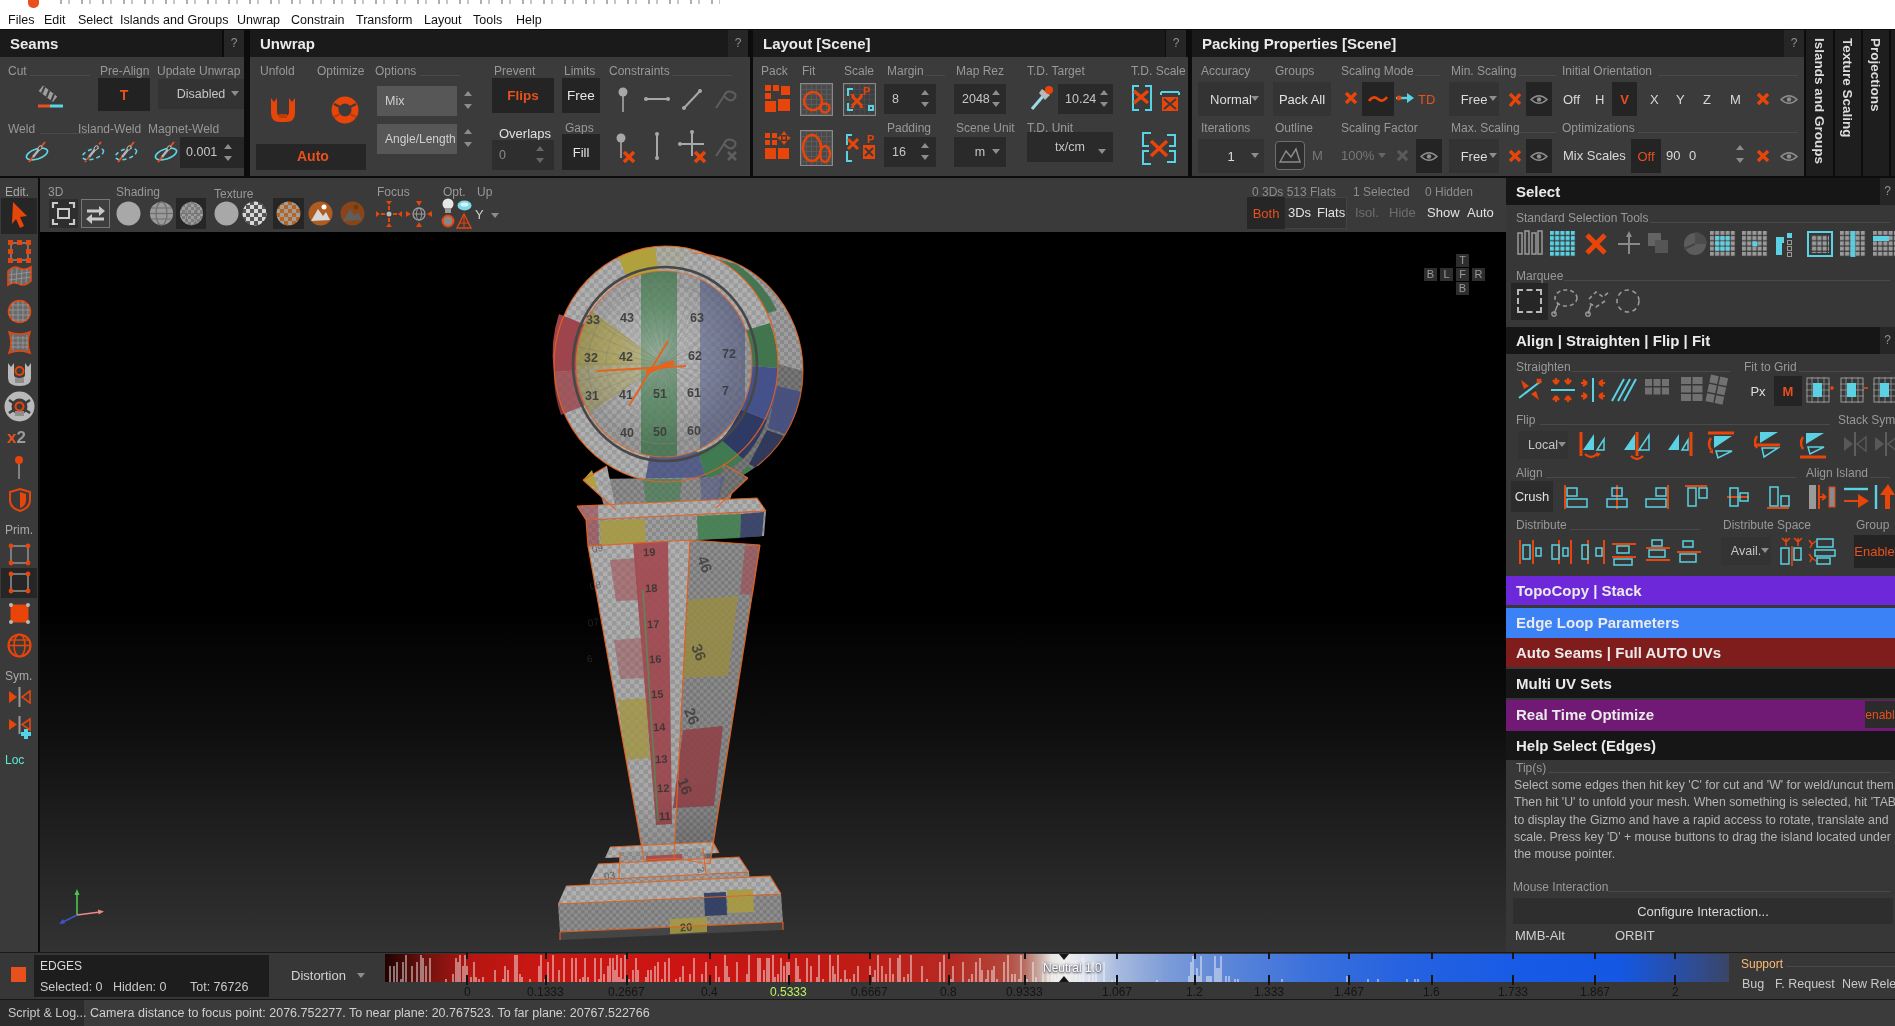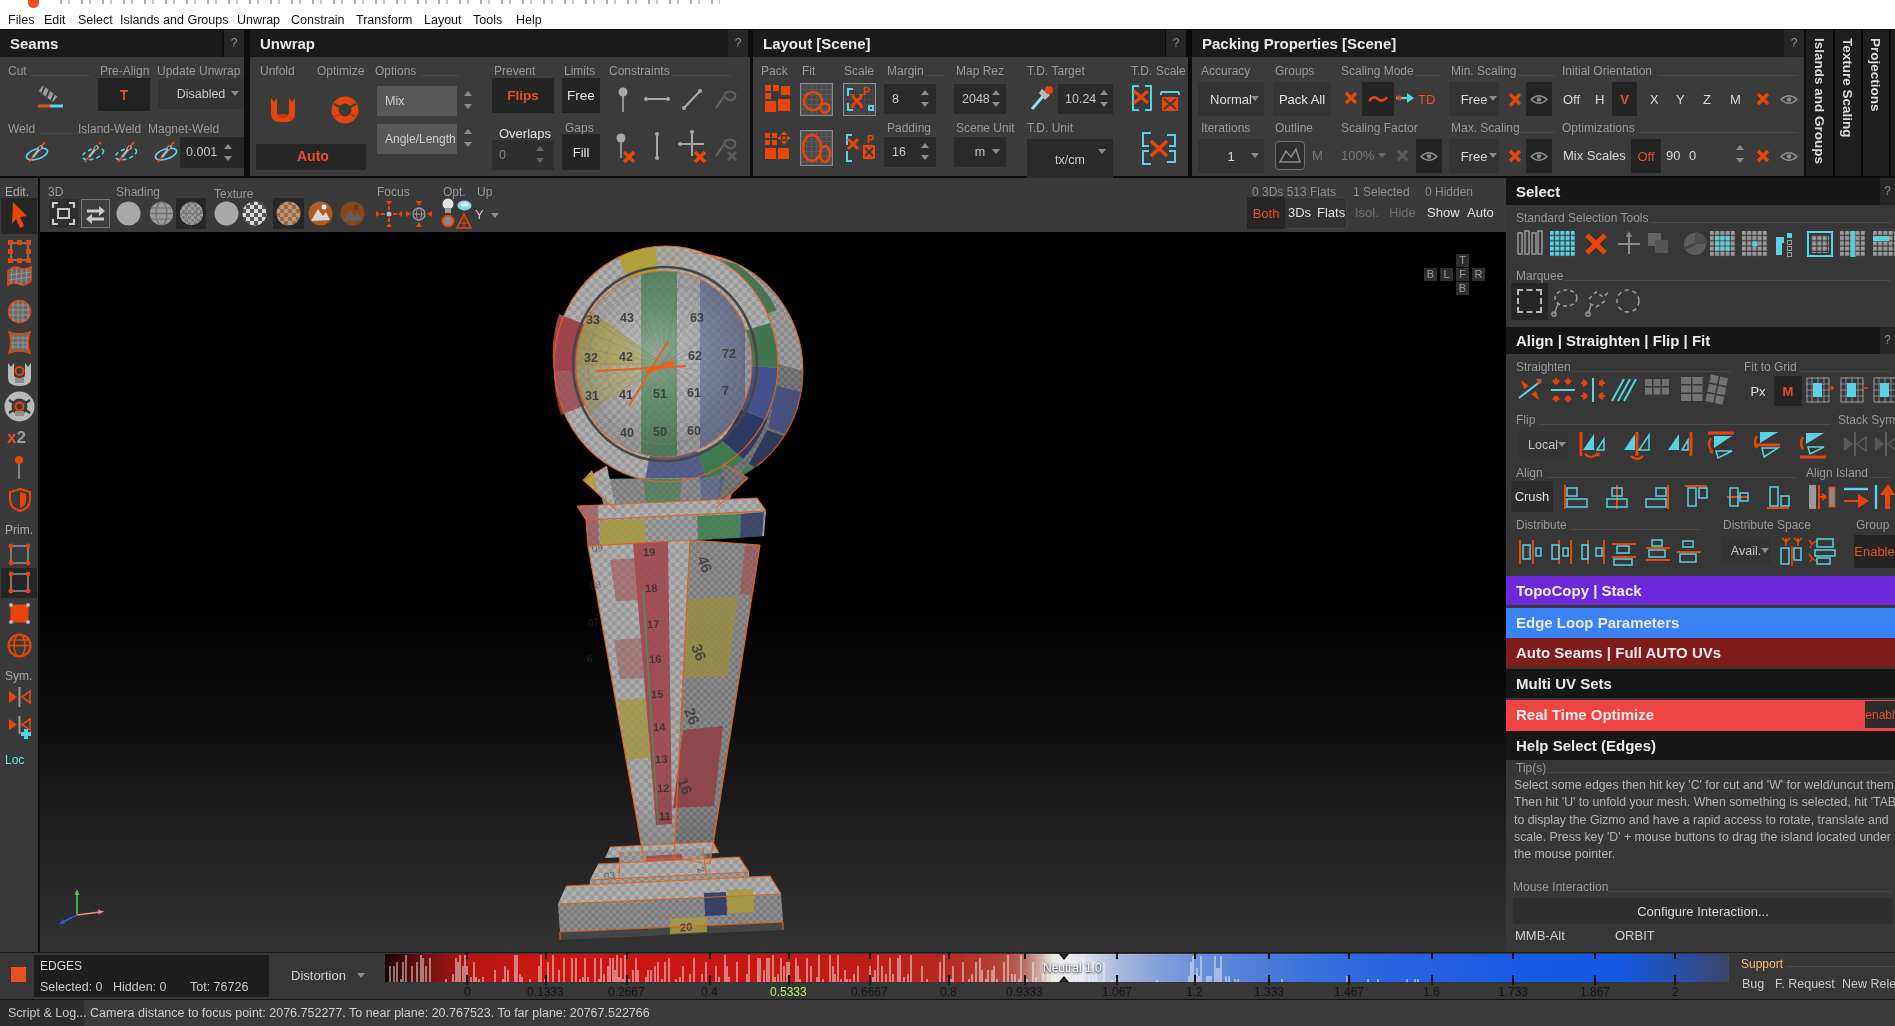--- a/index.html
+++ b/index.html
@@ -224,21 +224,21 @@
 <div class="in ctr" style="left:954px;top:137px;width:52px;height:30px">m</div>
 <div class="td" style="left:992px;top:149px"></div>
 <svg style="left:1028px;top:85px" width="26" height="28" viewBox="0 0 26 28">
     <line x1="4" y1="24" x2="16" y2="10" stroke="#9dd8e8" stroke-width="3"></line>
     <path d="M14 4 l8 6 -5 5 -6-7 z" fill="#b9b9b9"></path>
     <circle cx="21" cy="5" r="4" fill="#e8450a"></circle>
   </svg>
 <div class="in ctr" style="left:1058px;top:84px;width:55px;height:30px;justify-content:flex-start;padding-left:7px">10.24</div>
 <div class="tu" style="left:1100px;top:90px"></div><div class="td" style="left:1100px;top:102px"></div>
 <div class="lb" style="left:1027px;top:122px">T.D. Unit</div>
-<div class="in ctr" style="left:1027px;top:139px;width:86px;height:43px">tx/cm</div>
+<div class="in ctr" style="left:1027px;top:132px;width:86px;height:30px">tx/cm</div>
 <div class="td" style="left:1098px;top:149px"></div>
 <svg style="left:1131px;top:84px" width="50" height="32" viewBox="0 0 50 32">
     <path d="M8 2 h-6 v24 h6 M14 2 h6 v24 h-6" fill="none" stroke="#56d4e6" stroke-width="2"></path>
     <path d="M3 7 l14 12 M17 7 l-14 12" stroke="#e8450a" stroke-width="3.4"></path>
     <path d="M30 8 h18 M30 8 v3 M48 8 v3" stroke="#56d4e6" stroke-width="2" fill="none"></path>
     <rect x="31" y="13" width="16" height="14" fill="#e8450a"></rect>
     <path d="M33 15 l12 10 M45 15 l-12 10" stroke="#3b3b3b" stroke-width="2"></path>
   </svg>
 <svg style="left:1141px;top:131px" width="36" height="35" viewBox="0 0 36 35">
     <path d="M10 2 h-8 v13 h6 M10 33 h-8 v-13 h6 M26 4 h8 v11 h-6 M26 31 h8 v-11 h-6" fill="none" stroke="#56d4e6" stroke-width="2"></path>
@@ -1116,21 +1116,21 @@
     <rect x="9" y="22" width="13" height="6" fill="none" stroke="#5ad2e4" stroke-width="1.5"></rect>
   </svg>
 <div class="bt ctr" style="left:1854px;top:535px;width:41px;height:33px;background:#242424">
     <span class="or" style="font-size:13px">Enable</span>
   </div>
 
 <div class="ttl" style="left:1506px;top:576px;width:389px;height:29px;background:#6d28d9;line-height:29px">TopoCopy | Stack</div>
 <div class="ttl" style="left:1506px;top:608px;width:389px;height:31px;background:#3b82f6;line-height:29px">Edge Loop Parameters</div>
 <div class="ttl" style="left:1506px;top:638px;width:389px;height:29px;background:#7f1d1d;line-height:29px">Auto Seams | Full AUTO UVs</div>
 <div class="ttl" style="left:1506px;top:669px;width:389px;height:29px;background:#161616;line-height:29px">Multi UV Sets</div>
-<div class="ttl" style="left:1506px;top:700px;width:389px;height:45px;background:#ef4444;line-height:29px">Real Time Optimize</div>
+<div class="ttl" style="left:1506px;top:700px;width:389px;height:45px;background:#701a75;line-height:29px">Real Time Optimize</div>
 <div class="bt ctr" style="left:1865px;top:701px;width:30px;height:27px;background:#2b2b2b">
     <span class="or" style="font-size:12px">enabl</span>
   </div>
 <div class="ttl" style="left:1506px;top:731px;width:389px;height:29px;background:#161616;line-height:29px">Help Select (Edges)</div>
 <div class="lb" style="left:1516px;top:762px">Tip(s)</div><div class="hl" style="left:1548px;top:772px;width:342px"></div>
 <div class="a" style="left:1514px;top:777px;width:386px;color:#b5b5b5;font-size:12.3px;line-height:17.3px">Select some edges then hit key 'C' for cut and 'W' for weld/uncut them. Then hit 'U' to unfold your mesh. When something is selected, hit 'TAB' to display the Gizmo and have a rapid access to rotate, translate and scale. Press key 'D' + mouse buttons to drag the island located under the mouse pointer.</div>
 <div class="lb" style="left:1513px;top:881px">Mouse Interaction</div><div class="hl" style="left:1608px;top:891px;width:282px"></div>
 <div class="bt ctr" style="left:1513px;top:898px;width:380px;height:26px;background:#2e2e2e;color:#d8d8d8;font-size:13px">Configure Interaction...</div>
 <div class="a" style="left:1515px;top:928px;color:#cfcfcf;font-size:13px">MMB-Alt</div>
 <div class="a" style="left:1615px;top:928px;color:#cfcfcf;font-size:13px">ORBIT</div>

